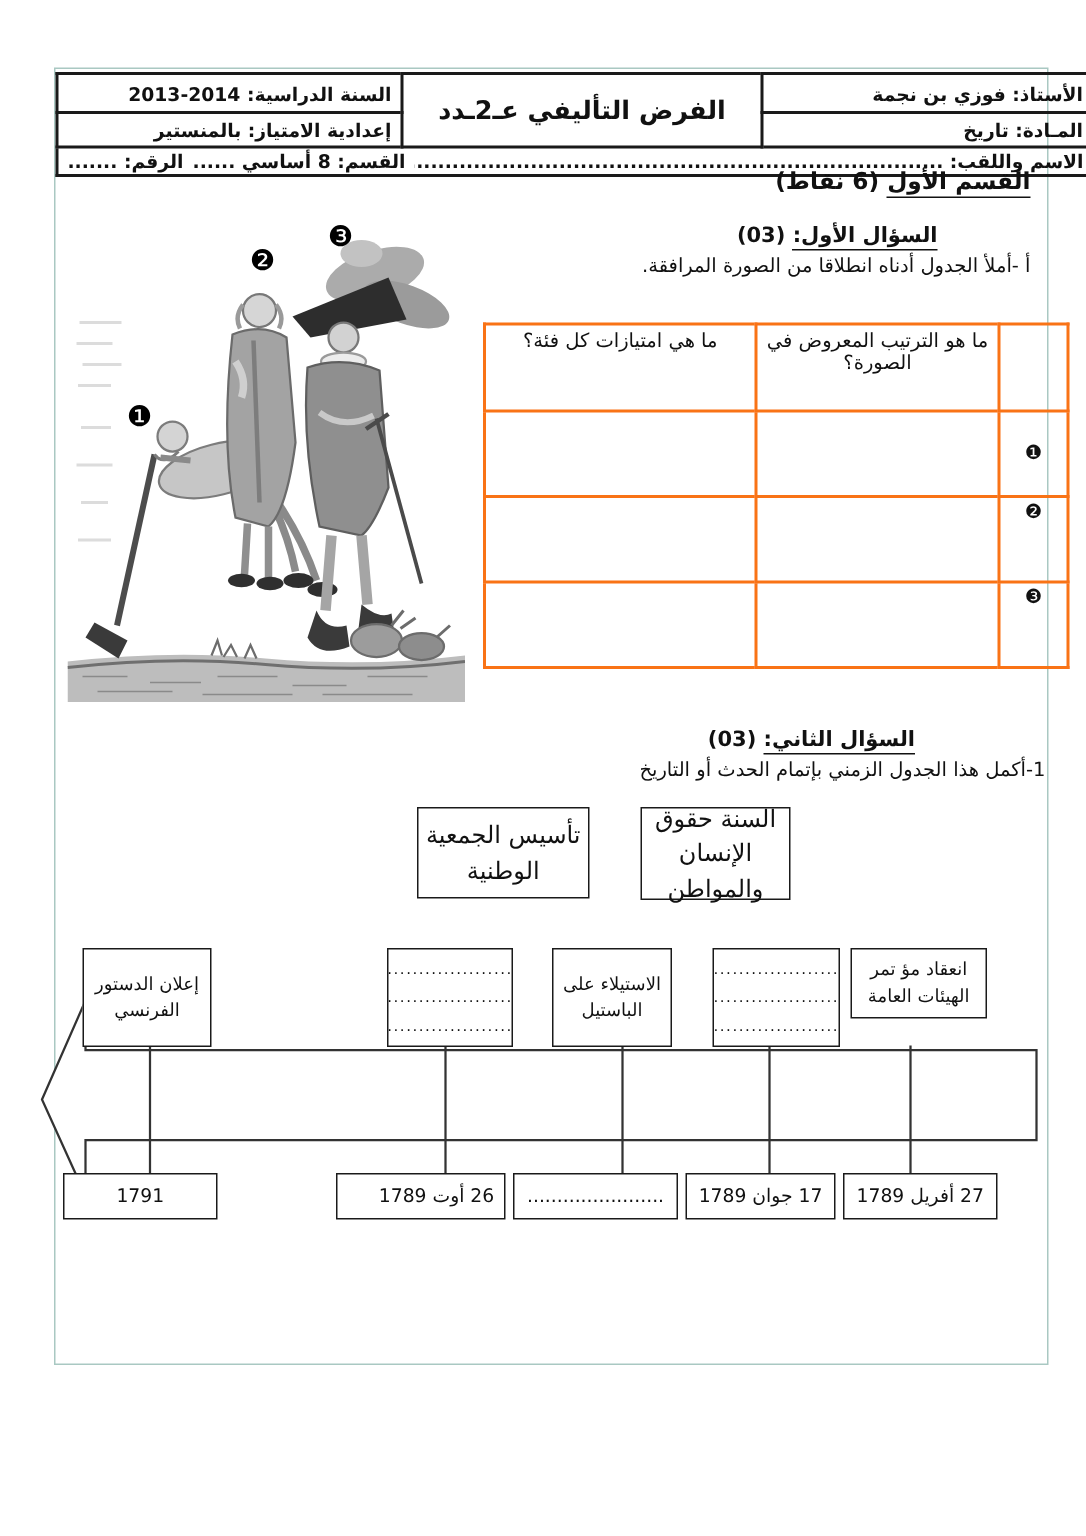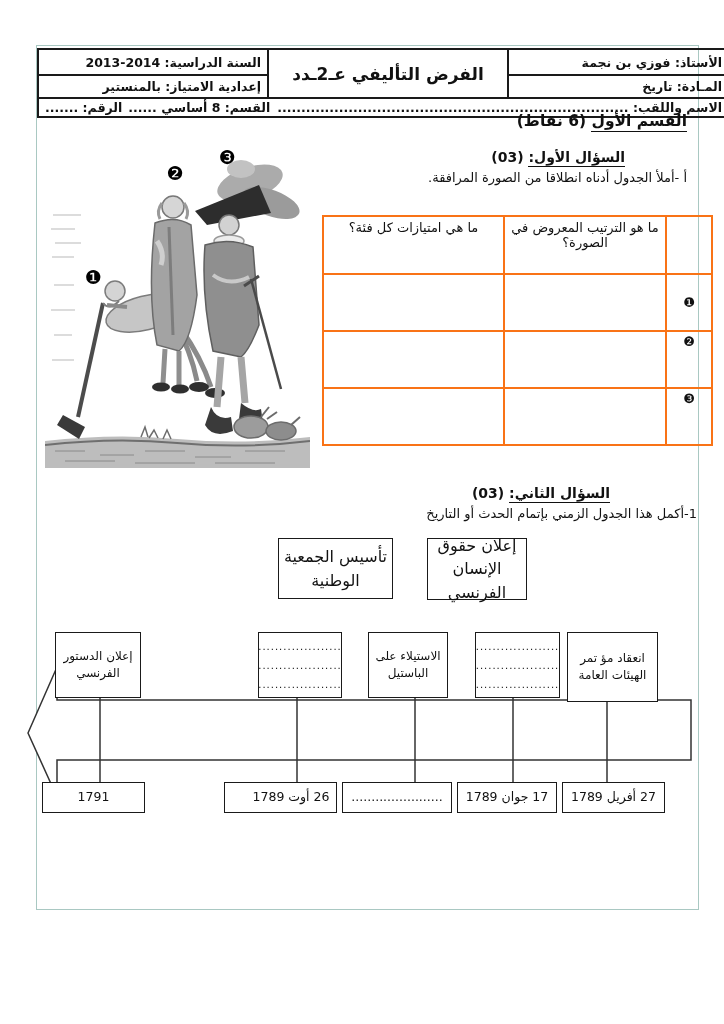--- a/index.html
+++ b/index.html
@@ -186,34 +186,34 @@
     </tr>
   </tbody>
     </table>
 
   <div class="abs h-q2">
     <span class="u">السؤال الثاني:</span><span> (03)</span>
   </div>
   <div class="abs instr i-q2">1-أكمل هذا الجدول الزمني بإتمام الحدث أو التاريخ</div>
 
   <div class="abs box" style="left:278px;top:538px;width:115px;height:61px;">تأسيس الجمعية الوطنية</div>
-  <div class="abs box" style="left:427px;top:538px;width:100px;height:62px;">إعلان حقوق الإنسان الفرنسي</div>
+  <div class="abs box" style="left:427px;top:538px;width:100px;height:62px;">السنة حقوق الإنسان والمواطن</div>
 
   <svg class="tl-svg" width="724" height="1024" viewBox="0 0 724 1024">
     <polygon points="28,733 57,667 57,700 691,700 691,760 57,760 57,797" fill="#ffffff" stroke="#333" stroke-width="1.5"></polygon>
     <g stroke="#333" stroke-width="1.5">
       <line x1="607" y1="697" x2="607" y2="783"></line>
       <line x1="513" y1="697" x2="513" y2="783"></line>
       <line x1="415" y1="697" x2="415" y2="783"></line>
       <line x1="297" y1="697" x2="297" y2="783"></line>
       <line x1="100" y1="697" x2="100" y2="783"></line>
     </g>
   </svg>
 
-  <div class="abs box evt" style="left:567px;top:632px;width:91px;height:70px;">انعقاد مؤ تمر الهيئات العامة</div>
+  <div class="abs box evt" style="left:567px;top:632px;width:91px;height:47px;">انعقاد مؤ تمر الهيئات العامة</div>
   <div class="abs box evt dots" style="left:475px;top:632px;width:85px;height:66px;">....................
 ....................
 ....................</div>
   <div class="abs box evt" style="left:368px;top:632px;width:80px;height:66px;">الاستيلاء على الباستيل</div>
   <div class="abs box evt dots" style="left:258px;top:632px;width:84px;height:66px;">....................
 ....................
 ....................</div>
   <div class="abs box evt" style="left:55px;top:632px;width:86px;height:66px;">إعلان الدستور الفرنسي</div>
 
   <div class="abs box date-box" style="left:562px;top:782px;width:103px;height:31px;">27 أفريل 1789</div>

